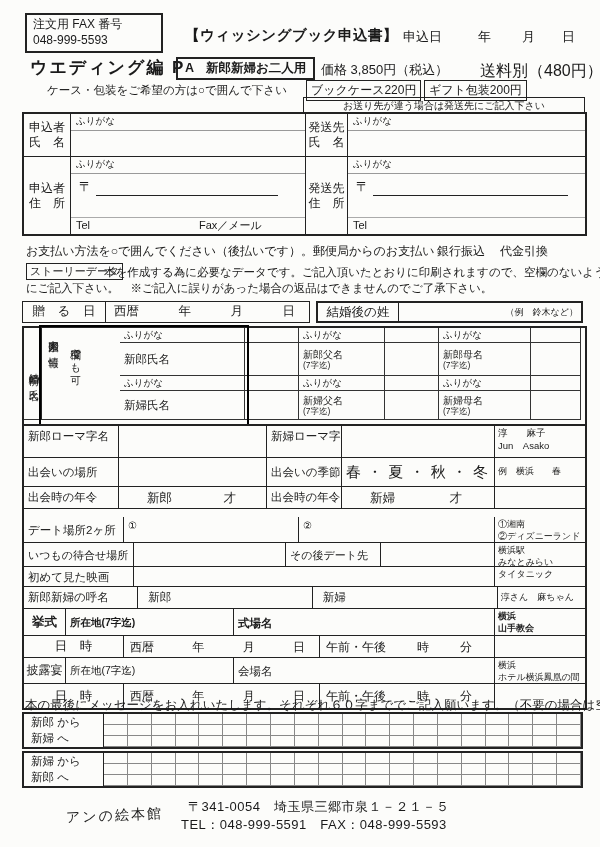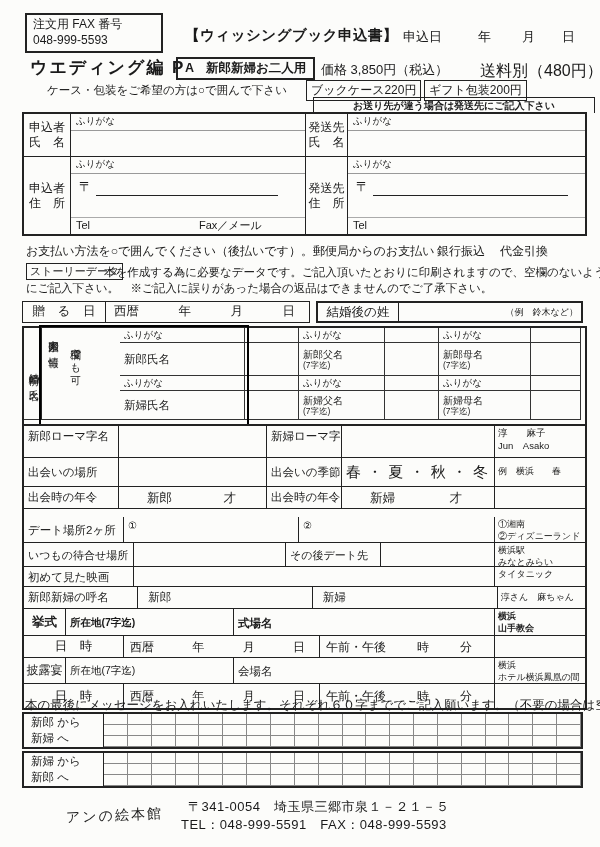--- a/index.html
+++ b/index.html
@@ -15,22 +15,22 @@
   .form-title{left:185px;top:26px;font-size:14.5px;font-weight:bold;letter-spacing:.5px;}
   .hdr-sm{font-size:13px;top:28px;}
   .edition{left:30px;top:56px;font-size:17px;font-weight:bold;letter-spacing:2px;}
   .type-box{left:176px;top:57px;border:2px solid #222;font-size:12.5px;font-weight:bold;
     padding:1px 7px;white-space:nowrap;}
   .price{left:321px;top:61px;font-size:13px;white-space:nowrap;}
   .shipfee{left:480px;top:61px;font-size:16px;white-space:nowrap;}
   .wrap-note{left:47px;top:83px;font-size:11.5px;}
   .opt-box{top:80px;border:1.5px solid #222;font-size:12px;padding:1px 4px;white-space:nowrap;}
   
-  .ship-note{left:313px;top:97px;width:280px;height:15px;border:1.5px solid #222;border-bottom:none;
-    font-size:10px;text-align:center;line-height:15px;font-weight:bold;}
+  .ship-note{left:303px;top:97px;width:280px;height:15px;border:1.5px solid #222;border-bottom:none;
+    font-size:10px;text-align:center;line-height:15px;}
   .contact{left:22px;top:112px;width:561px;border:2px solid #222;display:grid;
     grid-template-columns:47px 235px 42px 237px;grid-template-rows:43px 77px;}
   .c-cell{position:relative;border-right:1.5px solid #222;border-bottom:1.5px solid #222;box-sizing:border-box;}
   .c-cell.last-col{border-right:none;}
   .c-cell.last-row{border-bottom:none;}
   .c-label{display:flex;flex-direction:column;justify-content:center;align-items:center;
     font-size:12px;line-height:15px;}
   .fu-row{border-bottom:1px solid #999;font-size:9.5px;padding:1px 0 2px 5px;color:#222;}
   .postal-row{position:absolute;left:8px;top:21px;font-size:13px;display:flex;align-items:flex-end;}
   .postal-line{display:inline-block;width:182px;border-bottom:1.5px solid #222;margin-left:4px;height:14px;}

